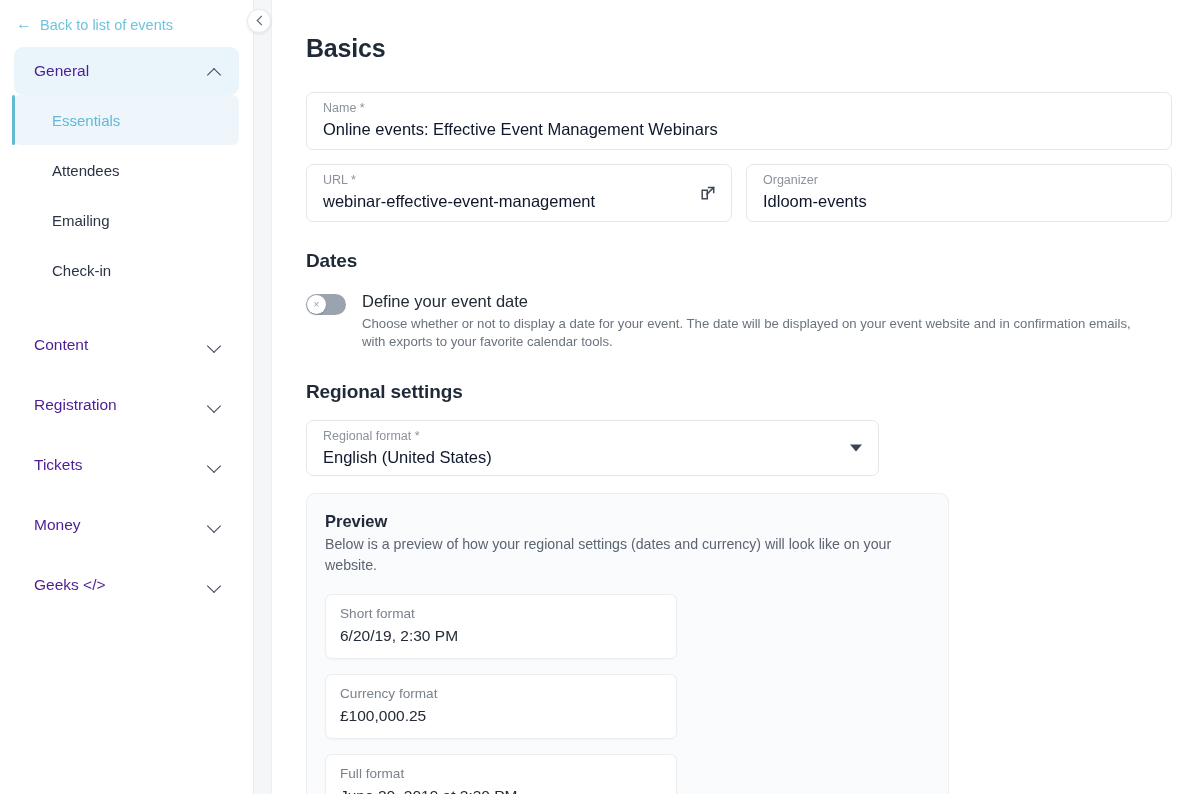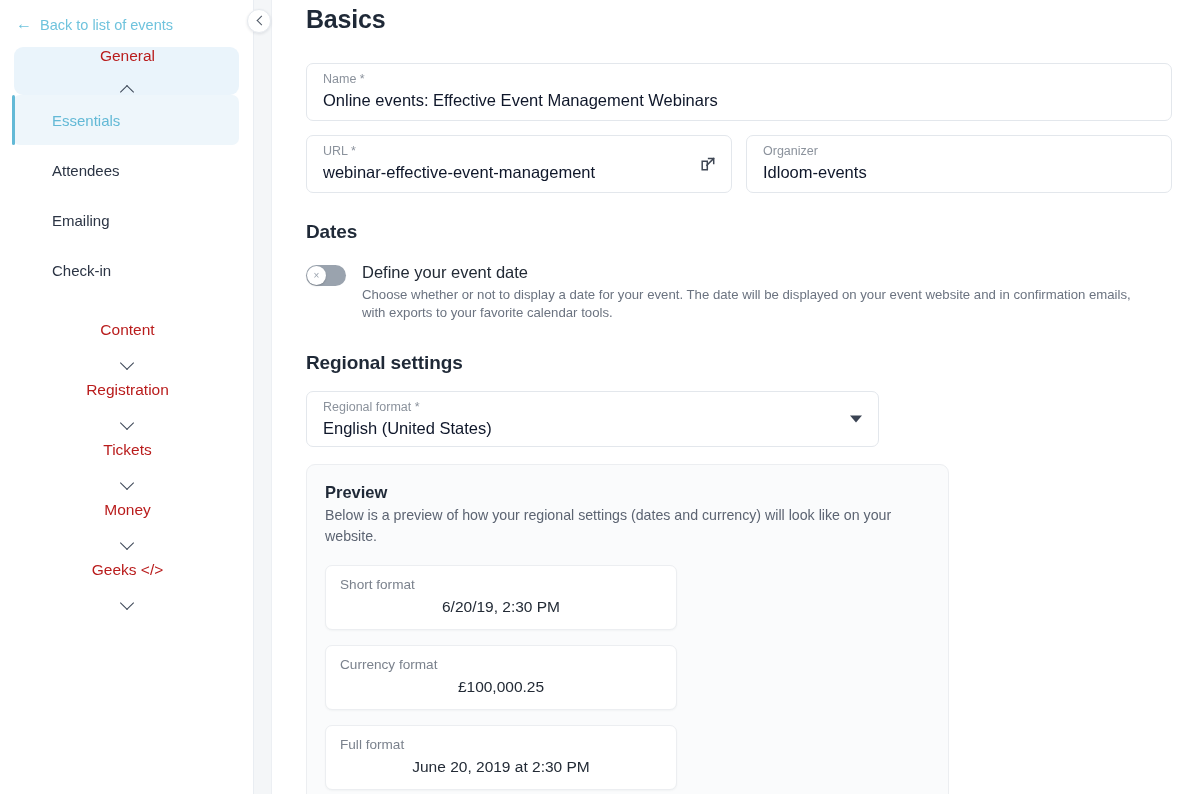--- a/index.html
+++ b/index.html
@@ -65,24 +65,23 @@
 
   .nav-group-header {
     margin: 14px 14px 0 14px;
     height: 48px;
     display: flex;
     align-items: center;
     justify-content: space-between;
     padding: 0 18px 0 20px;
     border-radius: 9px;
     font-size: 15.5px;
-    color: #b91c1c;
+    color: #4c1d95;
     cursor: pointer;
     background: transparent;
-    flex-direction: column;
   }
   .nav-group-header.open {
     background: #eaf4fb;
   }
 
   .chev {
     width: 13px;
     height: 13px;
     position: relative;
     flex: 0 0 auto;
@@ -174,21 +173,21 @@
     background: #ffffff;
     padding: 0 28px 0 34px;
     overflow: hidden;
   }
 
   h1.section-title {
     font-size: 25px;
     font-weight: bold;
     color: #1f2937;
     letter-spacing: -0.2px;
-    margin: 5px 0 0 0;
+    margin: 34px 0 0 0;
   }
 
   h2.sub-title {
     font-size: 19px;
     font-weight: bold;
     color: #1f2937;
     letter-spacing: -0.1px;
   }
 
   .row2 {
@@ -335,21 +334,20 @@
     color: #7b828d;
     line-height: 19px;
     display: block;
   }
   .pv-card .val {
     font-size: 15.5px;
     color: #232b36;
     line-height: 23px;
     display: block;
     margin-top: 1px;
-    text-align: center;
   }
 </style>
 </head>
 <body>
 
 <div class="app">
 
   <aside class="sidebar">
 
     <a class="back-link">

